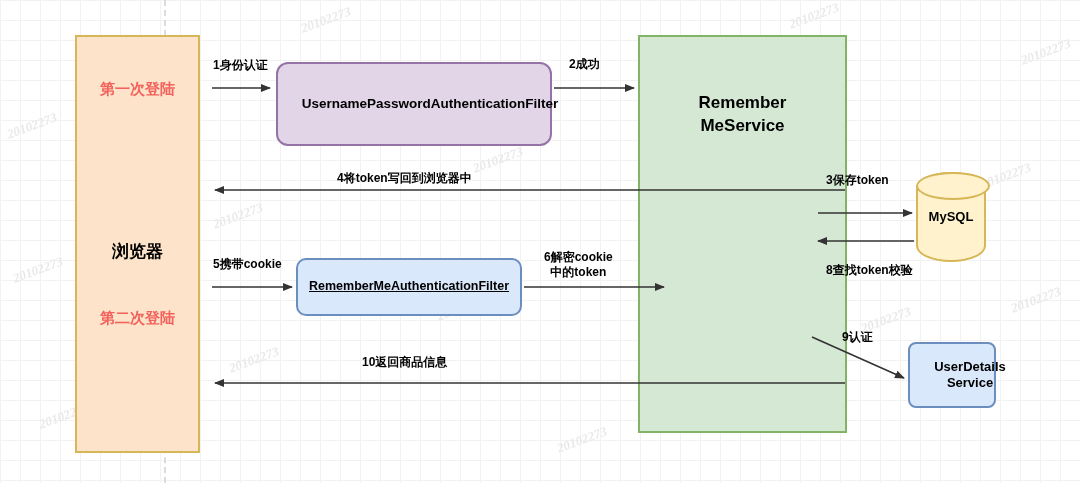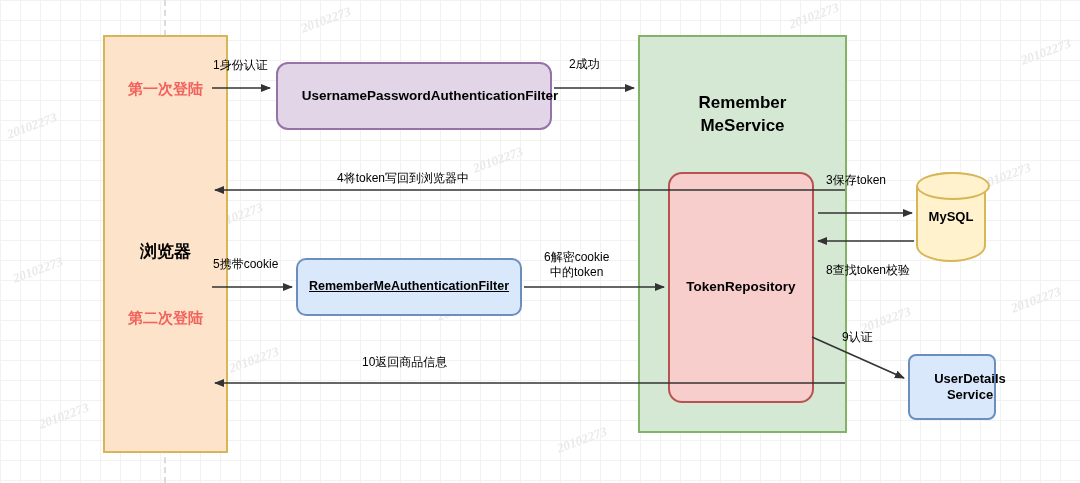--- a/index.html
+++ b/index.html
@@ -30,39 +30,39 @@
     white-space:nowrap;
   }
   .node{
     position:absolute;box-sizing:border-box;
     display:flex;align-items:center;justify-content:center;
     text-align:center;font-weight:bold;color:#000;
     line-height:1.25;
   }
   
   #browser{
-    left:103px;top:35px;width:125px;height:418px;
+    left:75px;top:35px;width:125px;height:418px;
     background:#fce3c9;border:2px solid #d6b656;
     display:block;
   }
   #browser-first{
     position:absolute;left:0;top:43px;width:100%;
     text-align:center;color:#f2615c;font-weight:bold;font-size:15px;
   }
   #browser-title{
     position:absolute;left:0;top:204px;width:100%;
     text-align:center;color:#000;font-weight:bold;font-size:17px;
   }
   #browser-second{
     position:absolute;left:0;top:272px;width:100%;
     text-align:center;color:#f2615c;font-weight:bold;font-size:15px;
   }
   
   #upa-filter{
-    left:276px;top:62px;width:276px;height:68px;
+    left:276px;top:62px;width:276px;height:84px;
     background:#e1d5e7;border:2px solid #9673a6;border-radius:12px;
     font-size:13.5px;
     padding-left:32px;
   }
   
   #rm-filter{
     left:296px;top:258px;width:226px;height:58px;
     background:#dae8fc;border:2px solid #6c8ebf;border-radius:10px;
     font-size:12.5px;
     text-decoration:underline;
@@ -93,28 +93,28 @@
     justify-content:center;
   }
   #mysql-top{
     position:absolute;left:-2px;top:-2px;width:70px;height:24px;
     border:2px solid #d6b656;border-radius:50%;
     background:#fff2cc;box-sizing:content-box;
   }
   #mysql-label{position:relative;z-index:2;}
   
   #user-details{
-    left:908px;top:354px;width:88px;height:66px;
+    left:908px;top:342px;width:88px;height:66px;
     background:#dae8fc;border:2px solid #6c8ebf;border-radius:8px;
     font-size:13px;
     padding-left:36px;
   }
   
   .elabel{
-    position:absolute;font-weight:normal;font-size:12px;color:#000;
+    position:absolute;font-weight:bold;font-size:12px;color:#000;
     white-space:nowrap;line-height:1.25;text-align:center;
   }
   svg.edges{position:absolute;left:0;top:0;width:1080px;height:483px;overflow:visible;}
 </style>
 </head>
 <body>
 
 <div id="canvas">
 
   <div class="wm" style="left:6px;top:118px;">20102273</div>
@@ -152,23 +152,20 @@
   </div>
 
   <div class="node" id="upa-filter">
     <span>UsernamePasswordAuthenticationFilter</span>
   </div>
 
   <div class="node" id="rm-filter">
     <span>RememberMeAuthenticationFilter</span>
   </div>
 
-  <div class="node" id="token-repo">
-    <span>TokenRepository</span>
-  </div>
 
   <div class="node" id="mysql">
     <div id="mysql-top"></div>
     <span id="mysql-label">MySQL</span>
   </div>
 
   <div class="node" id="user-details">
     <div>
       <span>UserDetails</span><br>
       <span>Service</span>

